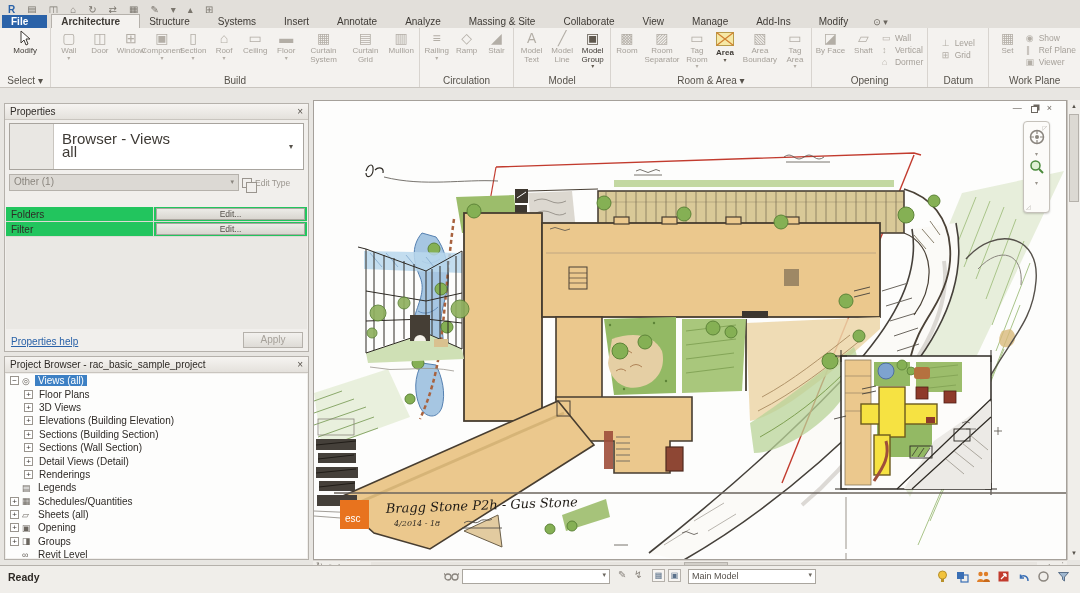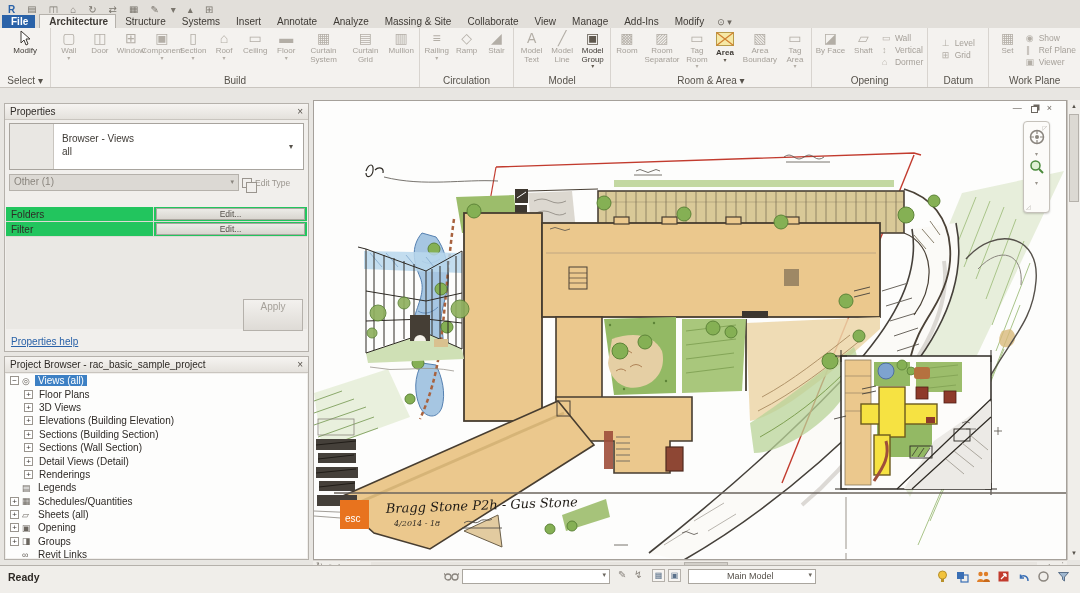--- a/index.html
+++ b/index.html
@@ -6,21 +6,21 @@
   html,body { width:1080px; height:593px; }
   body { font-family:"Liberation Sans", sans-serif; background:#eceae7; overflow:hidden; }
   .app { position:relative; width:1080px; height:593px; background:#e8e6e2; overflow:hidden; }
 
   
   .qat { height:13px; background:#e2dfda; overflow:hidden; display:flex; gap:12px; padding-left:8px; }
   .qat span { font-size:10px; color:#7a756d; transform:translateY(4px); }
   .qat .rlogo { color:#2a62a8; font-weight:bold; }
 
   .tabs { height:15px; background:#e2dfda; display:flex; align-items:flex-end; padding-left:2px; }
-  .tab { font-size:10px; color:#3e3a35; padding:1px 7px 1px 9px; white-space:nowrap; cursor:default; }
+  .tab { font-size:10px; color:#3e3a35; padding:1px 19px 1px 9px; white-space:nowrap; cursor:default; }
   .tab.file { background:#2a62a8; color:#fff; font-weight:bold; margin-right:4px; }
   .tab.active { background:#f4f2ef; border:1px solid #b5b1ab; border-bottom:none; font-weight:bold; }
   .tab-extra { font-size:9px; color:#6b665f; padding:1px 6px; }
 
   
   .ribbon { height:60px; background:#f4f2ef; display:flex; border-bottom:1px solid #c9c5bf; }
   .panel { display:flex; flex-direction:column; border-right:1px solid #d8d4cf; overflow:hidden; }
   .pbody { flex:1; display:flex; padding:1px 2px 0 2px; align-items:stretch; }
   .plabel { height:13px; font-size:10px; color:#56524b; text-align:center; line-height:13px; white-space:nowrap; }
   .bigbtn { flex:1 1 0; min-width:0; display:flex; flex-direction:column; align-items:center; padding-top:1px; }
@@ -40,40 +40,40 @@
   .leftcol { position:absolute; left:4px; top:103px; width:305px; bottom:33px; }
   .palette { position:absolute; left:0; right:0; background:#f1efec; border:1px solid #b5b1ab; }
   .props { top:0; height:249px; }
   .pbrowser { top:253px; bottom:0; }
   .ptitle { height:16px; background:linear-gradient(#f6f4f1,#e4e1dc); border-bottom:1px solid #c9c5bf;
             font-size:10px; color:#2e2a26; padding:2px 5px; display:flex; }
   .ptitle .t { flex:1; white-space:nowrap; overflow:hidden; }
   .ptitle .x { color:#56524b; font-size:10px; line-height:11px; }
   .typesel { position:absolute; top:19px; left:4px; right:4px; height:47px; background:#fff; border:1px solid #a8a49e; display:flex; }
   .thumb { width:44px; background:#e9e7e3; border-right:1px solid #c9c5bf; }
-  .tinfo { flex:1; padding:8px 6px 0 8px; font-size:10px; color:#3e3a35; line-height:13px; }
+  .tinfo { flex:1; padding:8px 6px 0 8px; font-size:15px; color:#3e3a35; line-height:13px; }
   .tdd { width:14px; font-size:8px; color:#56524b; padding-top:18px; }
   .selrow { position:absolute; top:70px; left:4px; right:4px; height:17px; display:flex; gap:3px; }
   .combo { flex:1; background:#dcd9d4; border:1px solid #b5b1ab; color:#8a857e; font-size:10px; padding:1px 4px; display:flex; }
   .combo .t { flex:1; } .combo .c { font-size:7px; padding-top:2px; }
   .edittype { width:62px; font-size:8.5px; color:#9a958e; display:flex; align-items:center; gap:3px; }
   .et-ic { width:10px; height:10px; border:1px solid #9a958e; position:relative; }
   .et-ic::after { content:""; position:absolute; left:3px; top:3px; width:9px; height:9px; border:1px solid #9a958e; background:#f1efec; }
   .grouphdr { position:absolute; top:89px; left:1px; right:1px; height:13px; background:#e6e3de;
               border-top:1px solid #c9c5bf; border-bottom:1px solid #c9c5bf; font-size:10px; font-weight:bold;
               color:#2e2a26; padding:0 4px; display:flex; }
   .grouphdr .t { flex:1; } .grouphdr .pin { font-size:8px; color:#6b665f; }
   .prow { position:absolute; left:1px; right:1px; height:15px; display:flex; border-bottom:1px solid #dedad5; background:#22c55e; }
   .prow .plab { width:148px; font-size:10px; color:#2e2a26; padding:2px 5px; border-right:1px solid #dedad5; }
   .prow .pval { flex:1; display:flex; align-items:center; justify-content:center; padding:1px 2px; }
   .editbtn { width:100%; height:12px; background:linear-gradient(#ecebe7,#d9d6d0); border:1px solid #aaa69f;
              font-size:8.5px; color:#55504a; text-align:center; line-height:11px; }
   .pfill { position:absolute; top:133px; bottom:22px; left:1px; right:1px; background:#eae8e4; }
   .phelp { position:absolute; left:6px; bottom:4px; font-size:10px; color:#2a62a8; text-decoration:underline; }
-  .applybtn { position:absolute; right:5px; bottom:20px; width:60px; height:32px; background:linear-gradient(#f3f1ee,#dedbd6);
+  .applybtn { position:absolute; right:5px; bottom:3px; width:60px; height:16px; background:linear-gradient(#f3f1ee,#dedbd6);
               border:1px solid #b5b1ab; color:#a6a19a; font-size:10px; text-align:center; line-height:14px; }
 
   .tree { position:absolute; top:17px; left:1px; right:1px; bottom:1px; background:#fdfdfc; overflow:hidden; }
   .trow { height:13.4px; display:flex; align-items:center; font-size:10px; color:#2e2a26; white-space:nowrap; }
   .trow .exp { width:9px; height:9px; border:1px solid #9a958e; background:#fff; font-size:8px; line-height:7px;
                text-align:center; color:#3e3a35; margin:0 3px 0 0; flex:none; }
   .trow .noexp { width:12px; flex:none; }
   .trow .ticon { width:13px; font-size:9px; color:#6b665f; flex:none; }
   .trow .tlab { padding:0 3px; }
   .trow .tlab.sel { background:#3d80c4; color:#fff; }
@@ -102,21 +102,21 @@
   .viewbar span { font-size:8px; color:#8a857e; line-height:10px; }
   .htrack { position:absolute; left:58px; right:30px; top:1px; bottom:1px; background:#e8e5e0; }
   .hthumb { position:absolute; left:47%; width:44px; top:0; bottom:0; background:#d2cfc9; border:1px solid #b5b1ab; }
   .hend { position:absolute; right:3px; top:0; font-size:8px; color:#8a857e; line-height:10px; display:flex; gap:5px; }
 
   
   .statusbar { position:absolute; left:0; right:0; bottom:0; height:28px; background:#f0eeea; border-top:1px solid #b5b1ab; }
   .sb-ready { position:absolute; left:8px; top:5px; font-size:10.5px; color:#2e2a26; font-weight:bold; }
   .sb-abs { position:absolute; top:3px; }
   .sb-combo { height:15px; background:#fff; border:1px solid #aaa69f; font-size:9px; color:#55504a; display:flex; padding:1px 3px; }
-  .sb-combo .t { flex:1;text-align:center; } .sb-combo .c { font-size:7px; color:#6b665f; }
+  .sb-combo .t { flex:1; } .sb-combo .c { font-size:7px; color:#6b665f; }
   .sb-glyph { font-size:10px; color:#8a857e; }
   .sb-mini { width:13px; height:13px; border:1px solid #b5b1ab; background:#f7f5f2; font-size:8px; color:#5b718a; text-align:center; line-height:12px; }
   .sb-right { position:absolute; right:10px; top:3px; display:flex; gap:7px; align-items:center; }
 </style>
 </head>
 <body>
 
 <div class="app">
 
   <div class="qat">
@@ -466,21 +466,21 @@
             <span class="tlab">Opening</span>
           </div>
         <div class="trow ind0">
             <span class="exp">+</span>
             <span class="ticon">◨</span>
             <span class="tlab">Groups</span>
           </div>
         <div class="trow ind0">
             <span class="noexp"></span>
             <span class="ticon link-ic">∞</span>
-            <span class="tlab">Revit Links</span>
+            <span class="tlab">Revit Level</span>
           </div>
       </div>
     </div>
   </div>
 
   <div class="canvas">
     <svg class="sketch" viewBox="0 0 754 460">
 
       <g>
         <polygon points="648,92 750,70 596,396 553,322" fill="#e7eedb"></polygon>

